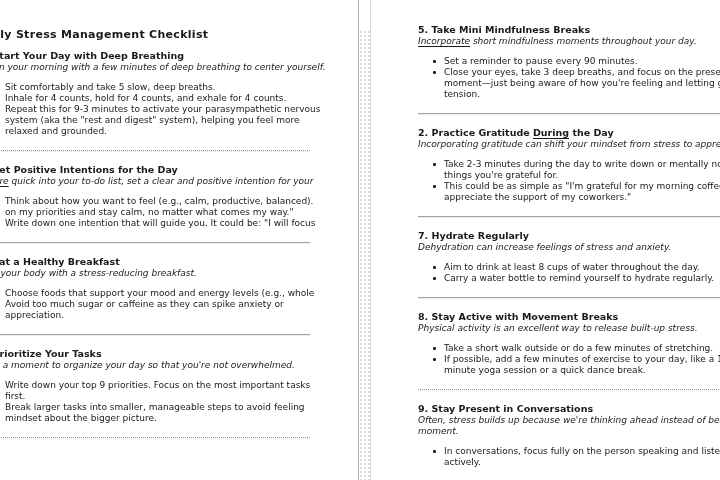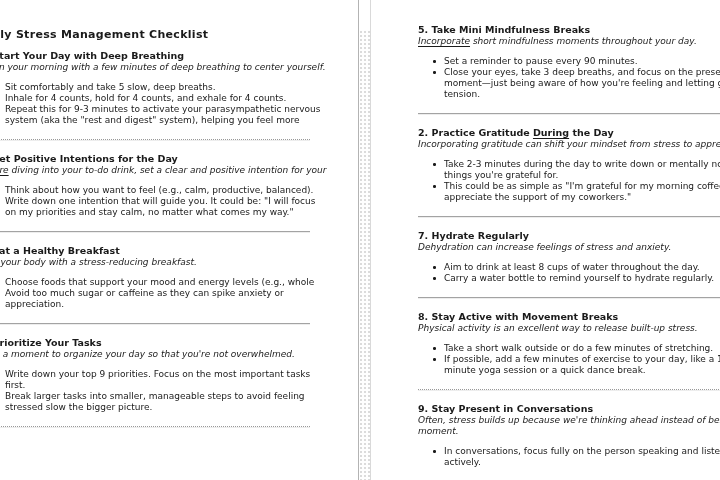--- a/index.html
+++ b/index.html
@@ -110,34 +110,35 @@
         <div class="bullets">
           <div class="bullet">
             <div class="bullet-line">Sit comfortably and take 5 slow, deep breaths.</div>
           </div>
           <div class="bullet">
             <div class="bullet-line">Inhale for 4 counts, hold for 4 counts, and exhale for 4 counts.</div>
           </div>
           <div class="bullet">
             <div class="bullet-line">Repeat this for 9-3 minutes to activate your parasympathetic nervous</div>
             <div class="bullet-line">system (aka the "rest and digest" system), helping you feel more</div>
+            <div class="bullet-line">relaxed and grounded.</div>
           </div>
         </div>
         <div class="rule rule-dotted"></div>
       </div>
       <div class="section">
         <div class="section-heading">2. Set Positive Intentions for the Day</div>
-        <div class="desc-line"><span></span><span class="wavy">Before</span><span> diving into your to-do drink, set a clear and positive intention for your</span></div>
+        <div class="desc-line"><span></span><span class="wavy">Before</span><span> quick into your to-do list, set a clear and positive intention for your</span></div>
         <div class="bullets">
           <div class="bullet">
             <div class="bullet-line">Think about how you want to feel (e.g., calm, productive, balanced).</div>
           </div>
           <div class="bullet">
+            <div class="bullet-line">on my priorities and stay calm, no matter what comes my way."</div>
             <div class="bullet-line">Write down one intention that will guide you. It could be: "I will focus</div>
-            <div class="bullet-line">on my priorities and stay calm, no matter what comes my way."</div>
           </div>
         </div>
         <div class="rule rule-solid"></div>
       </div>
       <div class="section">
         <div class="section-heading">3. Eat a Healthy Breakfast</div>
         <div class="desc-line">Fuel your body with a stress-reducing breakfast.</div>
         <div class="bullets">
           <div class="bullet">
             <div class="bullet-line">Choose foods that support your mood and energy levels (e.g., whole</div>
@@ -152,21 +153,21 @@
       <div class="section">
         <div class="section-heading">4. Prioritize Your Tasks</div>
         <div class="desc-line">Take a moment to organize your day so that you're not overwhelmed.</div>
         <div class="bullets">
           <div class="bullet">
             <div class="bullet-line">Write down your top 9 priorities. Focus on the most important tasks</div>
             <div class="bullet-line">first.</div>
           </div>
           <div class="bullet">
             <div class="bullet-line">Break larger tasks into smaller, manageable steps to avoid feeling</div>
-            <div class="bullet-line">stressed slow the bigger picture.</div>
+            <div class="bullet-line">mindset about the bigger picture.</div>
           </div>
         </div>
         <div class="rule rule-dotted"></div>
       </div>
     </div>
   <div class="page" id="page-right">
       <div class="section">
         <div class="section-heading">5. Take Mini Mindfulness Breaks</div>
         <div class="desc-line"><span></span><span class="wavy">Incorporate</span><span> short mindfulness moments throughout your day.</span></div>
         <div class="bullets">

